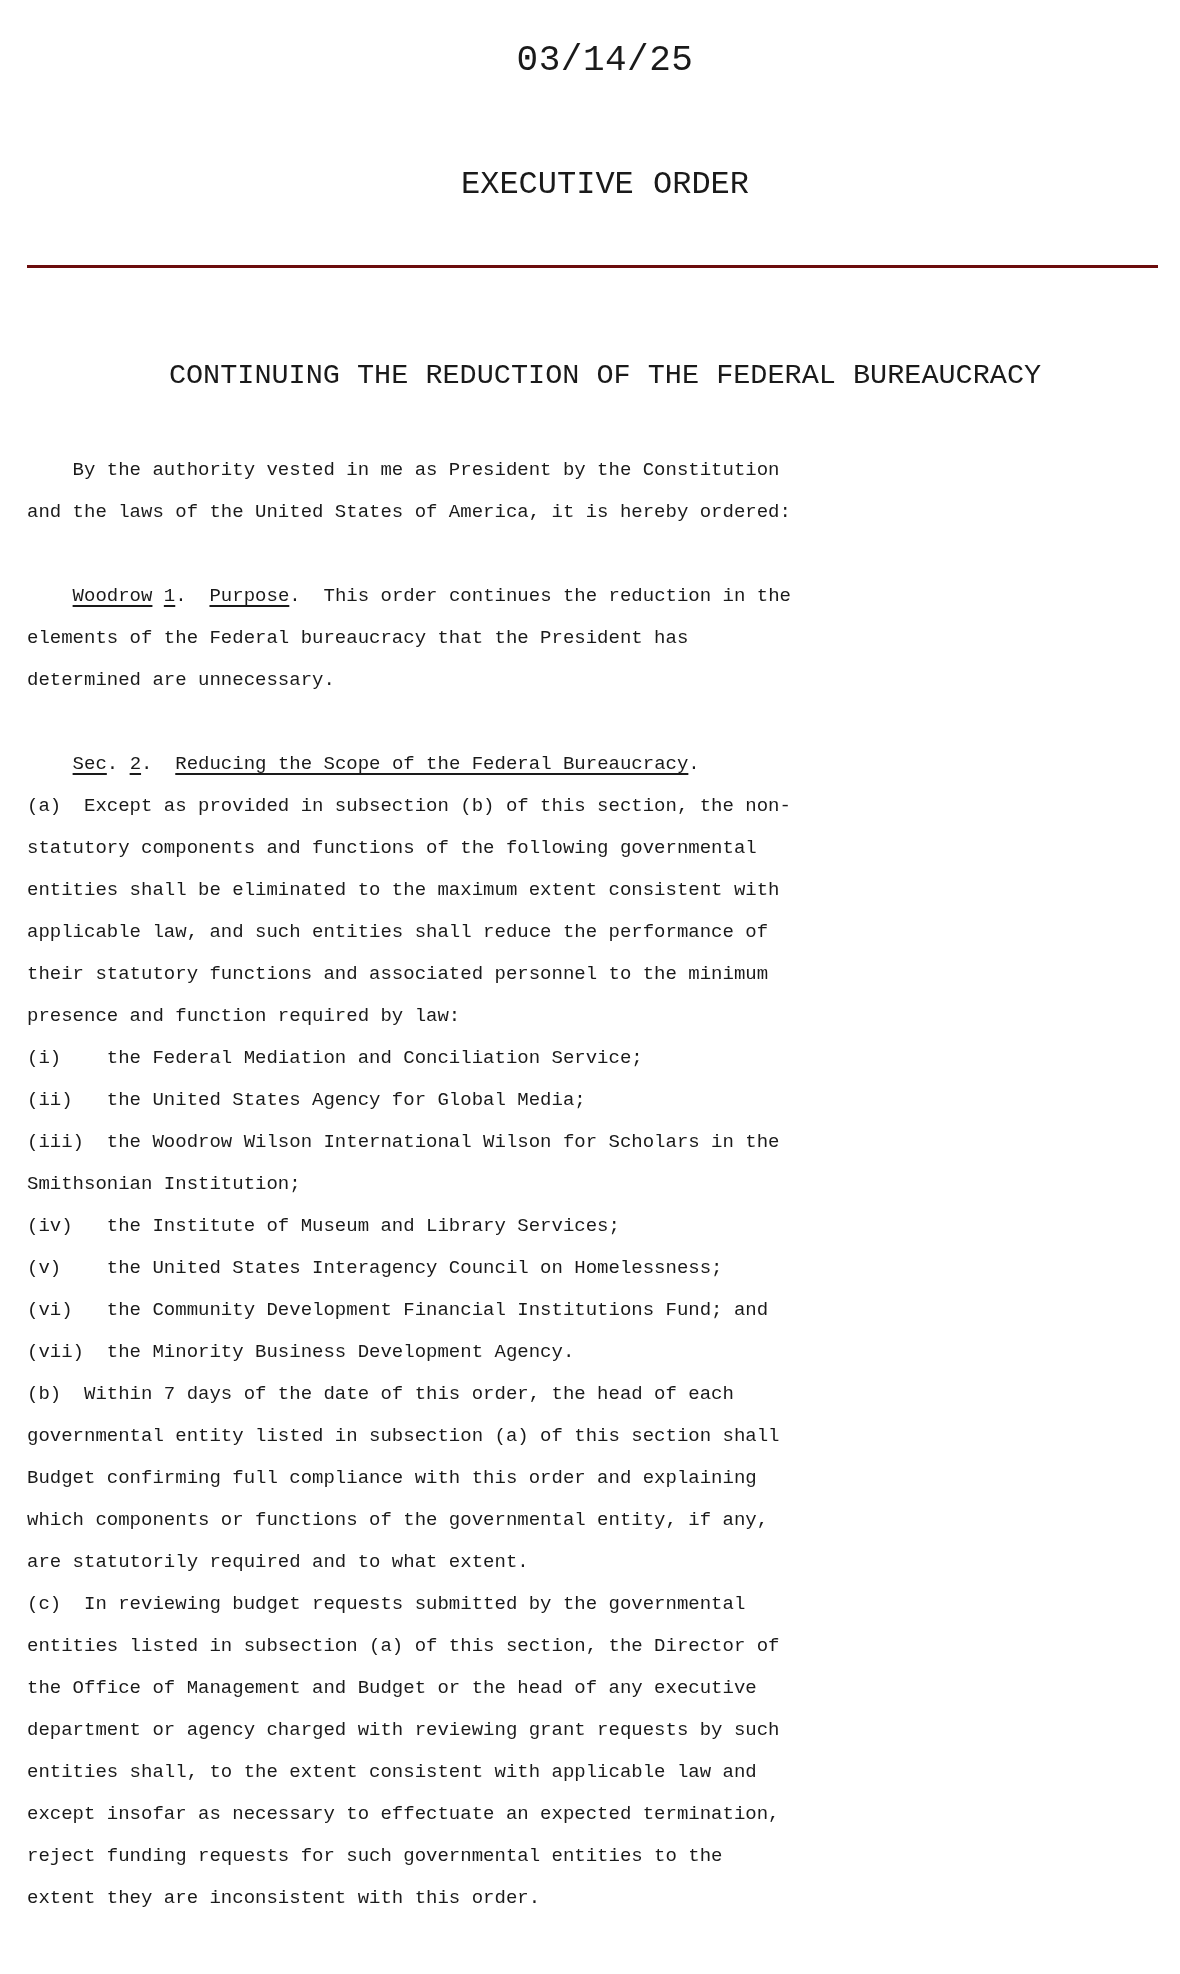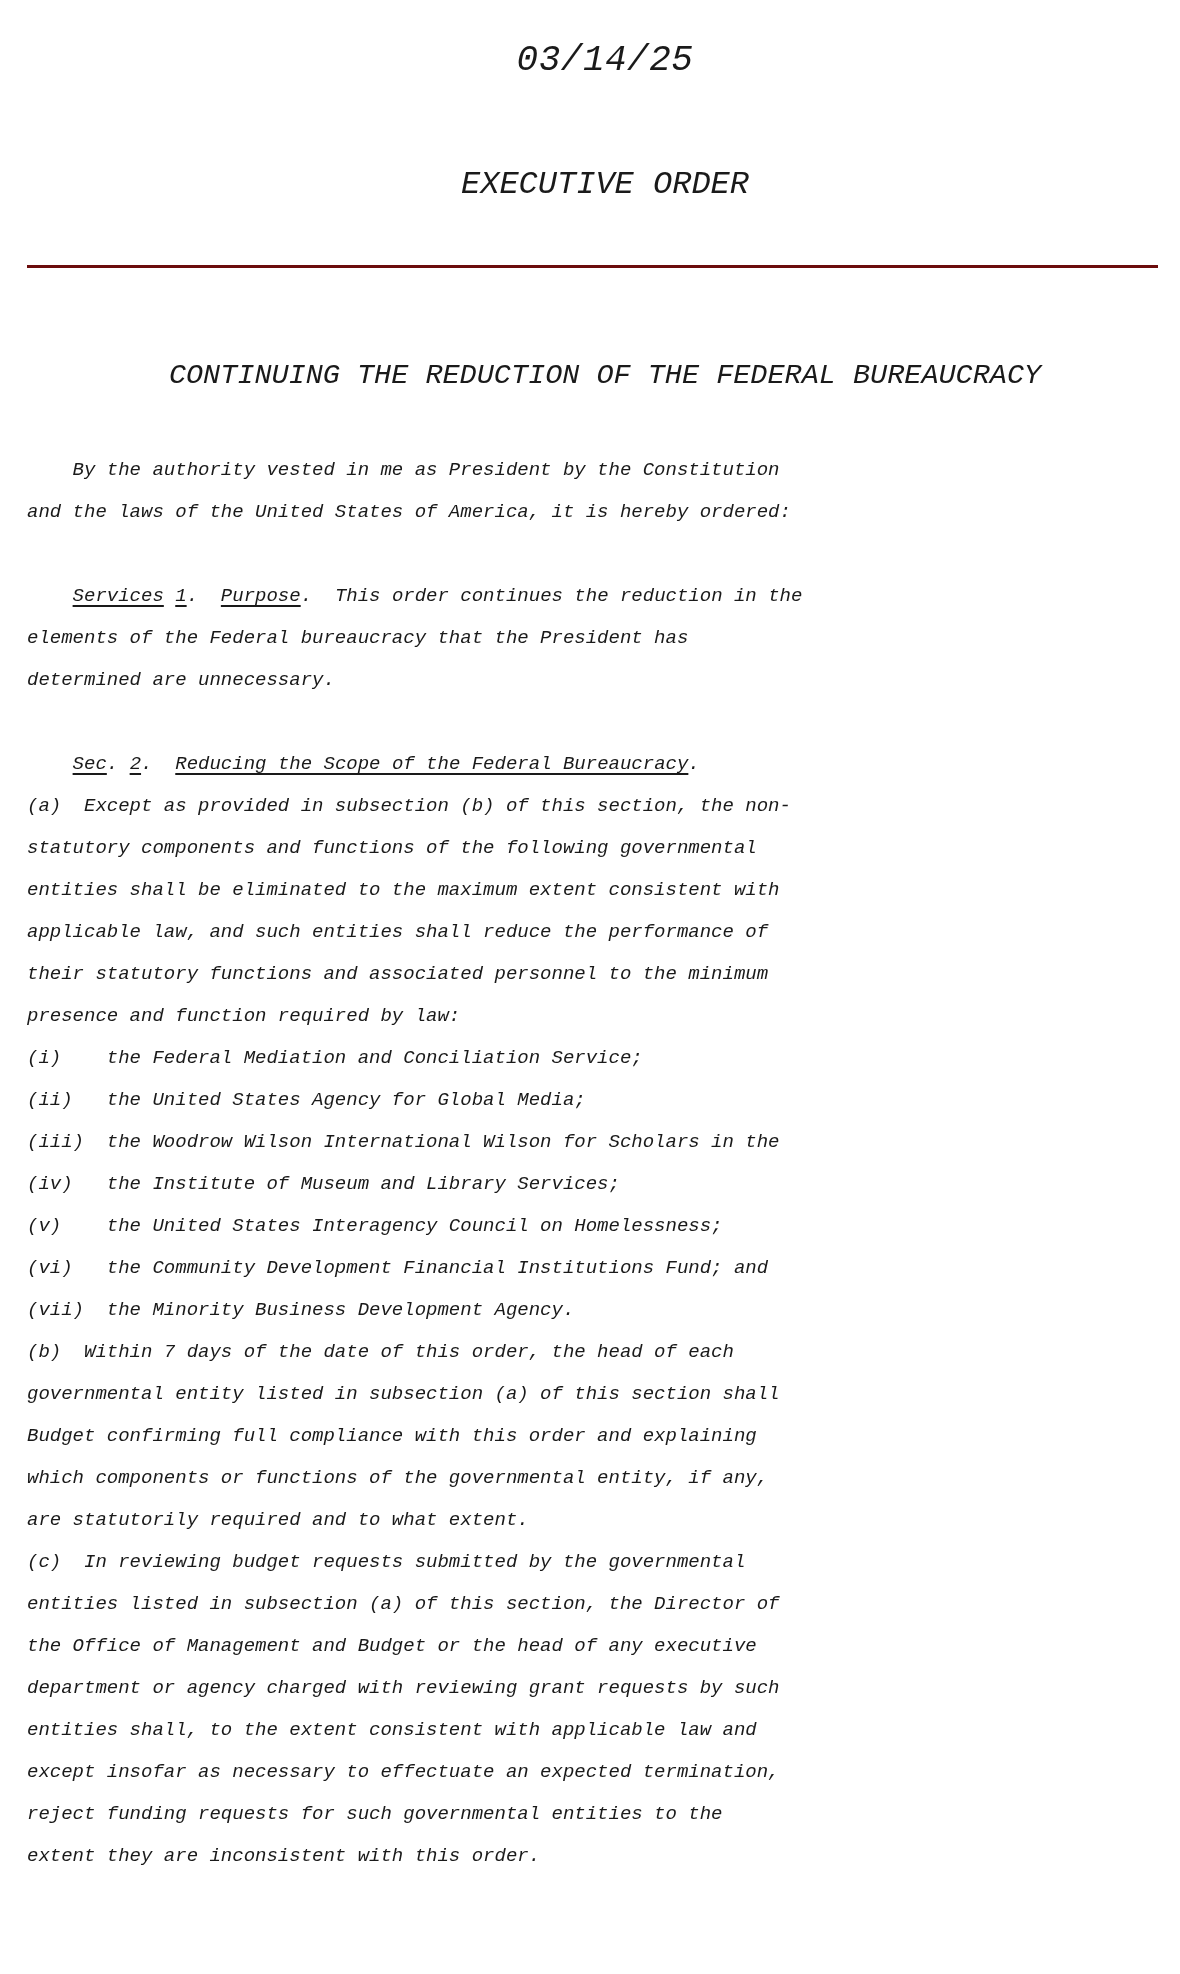--- a/index.html
+++ b/index.html
@@ -4,21 +4,20 @@
 <style>
   html, body { margin: 0; padding: 0; background: #ffffff; }
   .page {
     position: relative;
     width: 1180px;
     height: 1974px;
     background: #ffffff;
     font-family: "Liberation Mono", monospace;
     color: #1a1a1a;
     overflow: hidden;
-    font-style: italic;
   }
   .centered {
     position: absolute;
     left: 30px;
     width: 1150px;
     text-align: center;
   }
   .date {
     top: 40px;
     font-size: 36px;
@@ -69,34 +68,35 @@
   <div class="centered eo-heading">EXECUTIVE ORDER</div>
 
   <div class="rule" style="background: rgb(107, 12, 12);"></div>
 
   <div class="centered doc-title">CONTINUING THE REDUCTION OF THE FEDERAL BUREAUCRACY</div>
 
   <div class="doc-body">
       <div class="line"><span>    By the authority vested in me as President by the Constitution</span></div>
       <div class="line"><span>and the laws of the United States of America, it is hereby ordered:</span></div>
       <div class="line">&nbsp;</div>
-      <div class="line"><span>    </span><span class="u">Services</span><span> </span><span class="u">1</span><span>.  </span><span class="u">Purpose</span><span>.  This order continues the reduction in the</span></div>
+      <div class="line"><span>    </span><span class="u">Woodrow</span><span> </span><span class="u">1</span><span>.  </span><span class="u">Purpose</span><span>.  This order continues the reduction in the</span></div>
       <div class="line"><span>elements of the Federal bureaucracy that the President has</span></div>
       <div class="line"><span>determined are unnecessary.</span></div>
       <div class="line">&nbsp;</div>
       <div class="line"><span>    </span><span class="u">Sec</span><span>. </span><span class="u">2</span><span>.  </span><span class="u">Reducing the Scope of the Federal Bureaucracy</span><span>.</span></div>
       <div class="line"><span>(a)  Except as provided in subsection (b) of this section, the non-</span></div>
       <div class="line"><span>statutory components and functions of the following governmental</span></div>
       <div class="line"><span>entities shall be eliminated to the maximum extent consistent with</span></div>
       <div class="line"><span>applicable law, and such entities shall reduce the performance of</span></div>
       <div class="line"><span>their statutory functions and associated personnel to the minimum</span></div>
       <div class="line"><span>presence and function required by law:</span></div>
       <div class="line"><span>(i)    the Federal Mediation and Conciliation Service;</span></div>
       <div class="line"><span>(ii)   the United States Agency for Global Media;</span></div>
       <div class="line"><span>(iii)  the Woodrow Wilson International Wilson for Scholars in the</span></div>
+      <div class="line"><span>Smithsonian Institution;</span></div>
       <div class="line"><span>(iv)   the Institute of Museum and Library Services;</span></div>
       <div class="line"><span>(v)    the United States Interagency Council on Homelessness;</span></div>
       <div class="line"><span>(vi)   the Community Development Financial Institutions Fund; and</span></div>
       <div class="line"><span>(vii)  the Minority Business Development Agency.</span></div>
       <div class="line"><span>(b)  Within 7 days of the date of this order, the head of each</span></div>
       <div class="line"><span>governmental entity listed in subsection (a) of this section shall</span></div>
       <div class="line"><span>Budget confirming full compliance with this order and explaining</span></div>
       <div class="line"><span>which components or functions of the governmental entity, if any,</span></div>
       <div class="line"><span>are statutorily required and to what extent.</span></div>
       <div class="line"><span>(c)  In reviewing budget requests submitted by the governmental</span></div>

